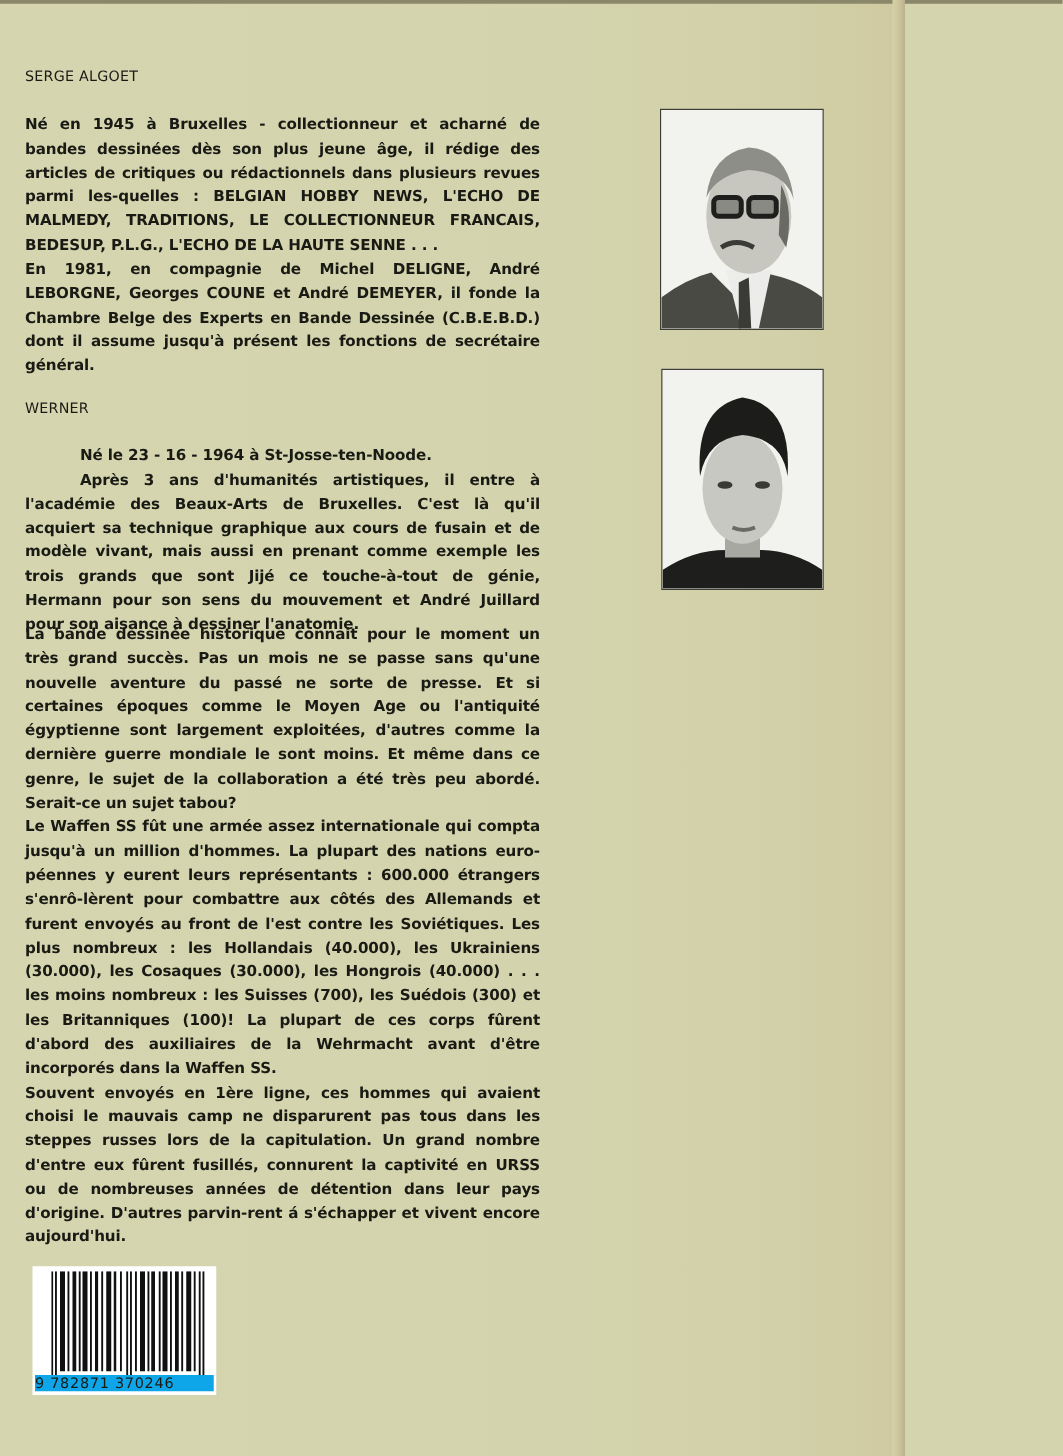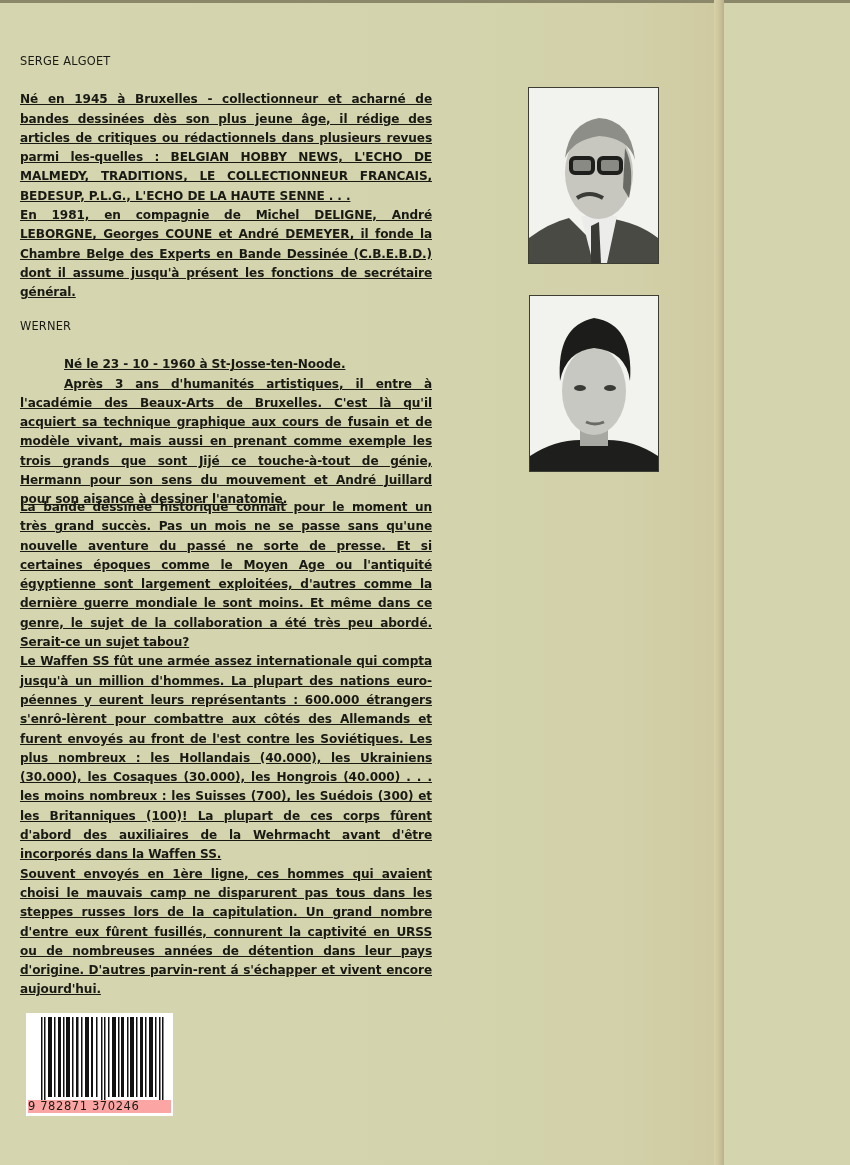--- a/index.html
+++ b/index.html
@@ -16,34 +16,34 @@
   }
   .top-edge { position: absolute; left: 0; top: 0; width: 850px; height: 3px; background: #8a876a; }
   .right-edge { position: absolute; right: 0; top: 0; width: 10px; height: 1165px;
     background: linear-gradient(90deg, #d8d2a8, #c9c19a 60%, #b9b08c); }
   .text-block {
     position: absolute; left: 20px; width: 412px;
     font-size: 12.1px; line-height: 19.3px; font-weight: bold;
     text-align: justify; letter-spacing: -0.1px;
   }
   .name-heading { font-size: 11.4px; font-weight: normal; letter-spacing: 0.2px; }
-  .para { margin: 0; text-decoration: underline; }
+  .para { margin: 0; }
   .indent { text-indent: 44px; }
   .photo {
     position: absolute; background: #f4f4f0; border: 1.5px solid #3d3d33; overflow: hidden;
   }
   .barcode-box {
     position: absolute; left: 26px; top: 1013px; width: 147px; height: 103px;
     background: #ffffff;
   }
   .bars { position: absolute; left: 15px; top: 4px; height: 91px; width: 125px; }
   .barcode-number {
     position: absolute; left: 2px; bottom: 3px; width: 143px;
     font-family: "DejaVu Sans", sans-serif; font-size: 11.5px; letter-spacing: 0.6px;
-    background: #fca5a5; line-height: 13px;
+    background: #0ea5e9; line-height: 13px;
   }
 </style>
 </head>
 <body>
 
 <div class="page">
   <div class="top-edge"></div>
   <div class="right-edge"></div>
 
   <div class="text-block" style="top:52px;">
@@ -64,21 +64,21 @@
       <path d="M96 60 Q106 80 100 110 L94 100 Z" fill="#6a6a64"></path>
       <rect x="42" y="70" width="22" height="15" rx="4" fill="#8a8a84" stroke="#1e1e1c" stroke-width="4"></rect>
       <rect x="70" y="70" width="22" height="15" rx="4" fill="#8a8a84" stroke="#1e1e1c" stroke-width="4"></rect>
       <path d="M48 110 Q60 102 74 110" stroke="#3a3a36" stroke-width="4" fill="none"></path>
     </svg>
   </div>
 
   <div class="text-block" style="top:317px;">
     <div class="name-heading">WERNER</div>
     <div style="height:19px"></div>
-    <p class="para indent">Né le 23 - 10 - 1960 à St-Josse-ten-Noode.</p>
+    <p class="para indent">Né le 23 - 16 - 1964 à St-Josse-ten-Noode.</p>
     <p class="para indent">Après 3 ans d'humanités artistiques, il entre à l'académie des Beaux-Arts de Bruxelles. C'est là qu'il acquiert sa technique graphique aux cours de fusain et de modèle vivant, mais aussi en prenant comme exemple les trois grands que sont Jijé ce touche-à-tout de génie, Hermann pour son sens du mouvement et André Juillard pour son aisance à dessiner l'anatomie.</p>
   </div>
 
   <div class="photo" style="left:529px; top:295px; width:128px; height:175px;">
     <svg width="128" height="175" viewBox="0 0 128 175">
       <rect width="128" height="175" fill="#f2f2ee"></rect>
       <path d="M0 175 L0 160 Q30 140 64 145 Q98 140 128 160 L128 175 Z" fill="#1e1e1c"></path>
       <rect x="50" y="125" width="28" height="25" fill="#a8a8a2"></rect>
       <ellipse cx="64" cy="95" rx="32" ry="44" fill="#c8c8c2"></ellipse>
       <path d="M30 85 Q26 30 64 22 Q104 28 100 85 Q96 55 64 52 Q36 55 30 85 Z" fill="#1c1c1a"></path>

